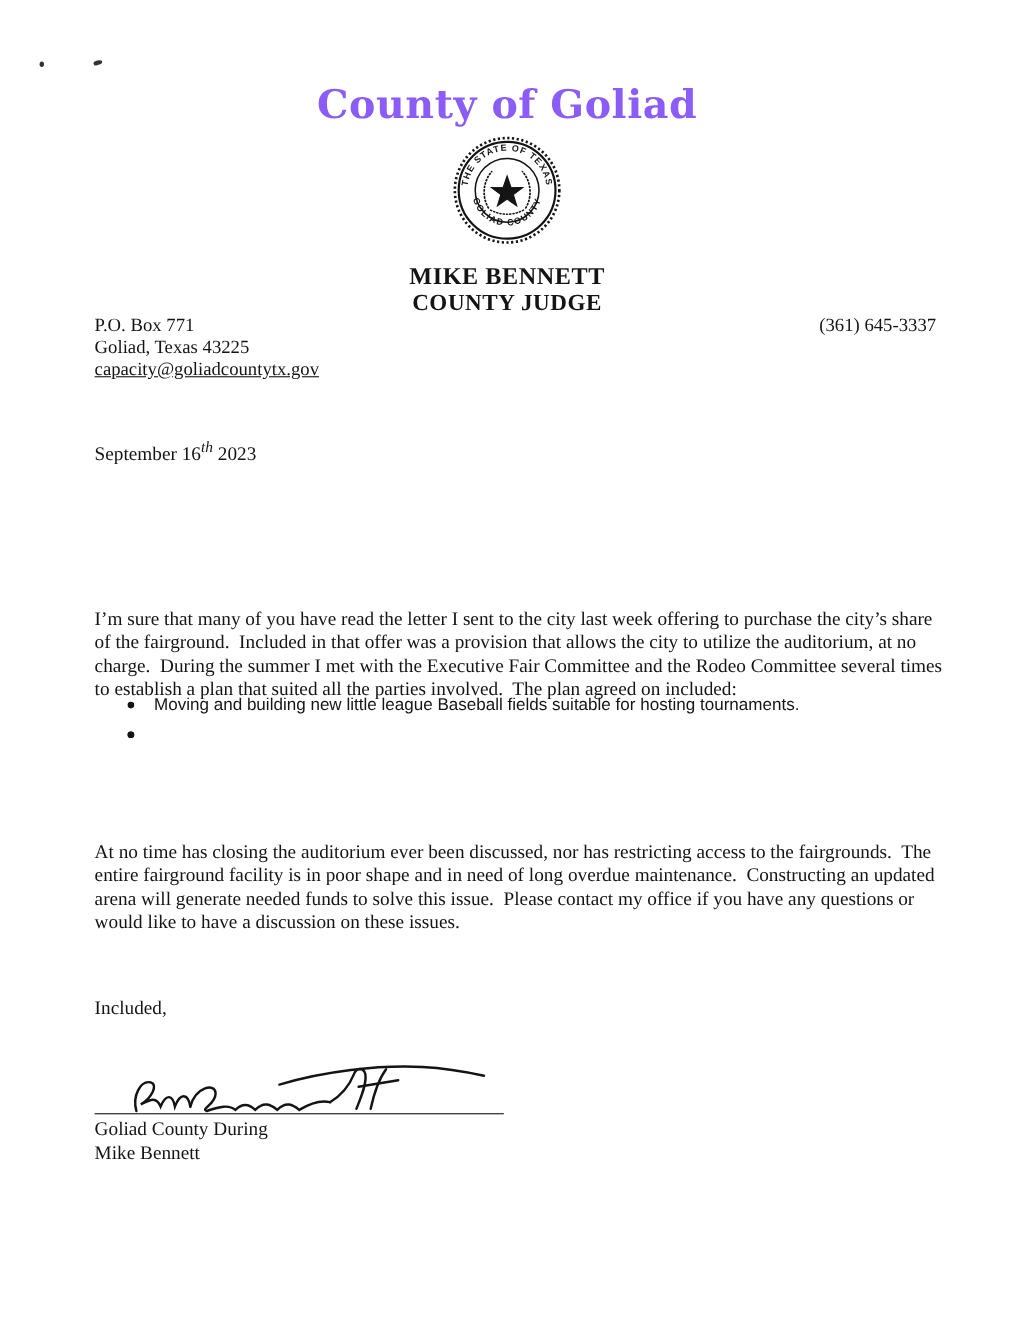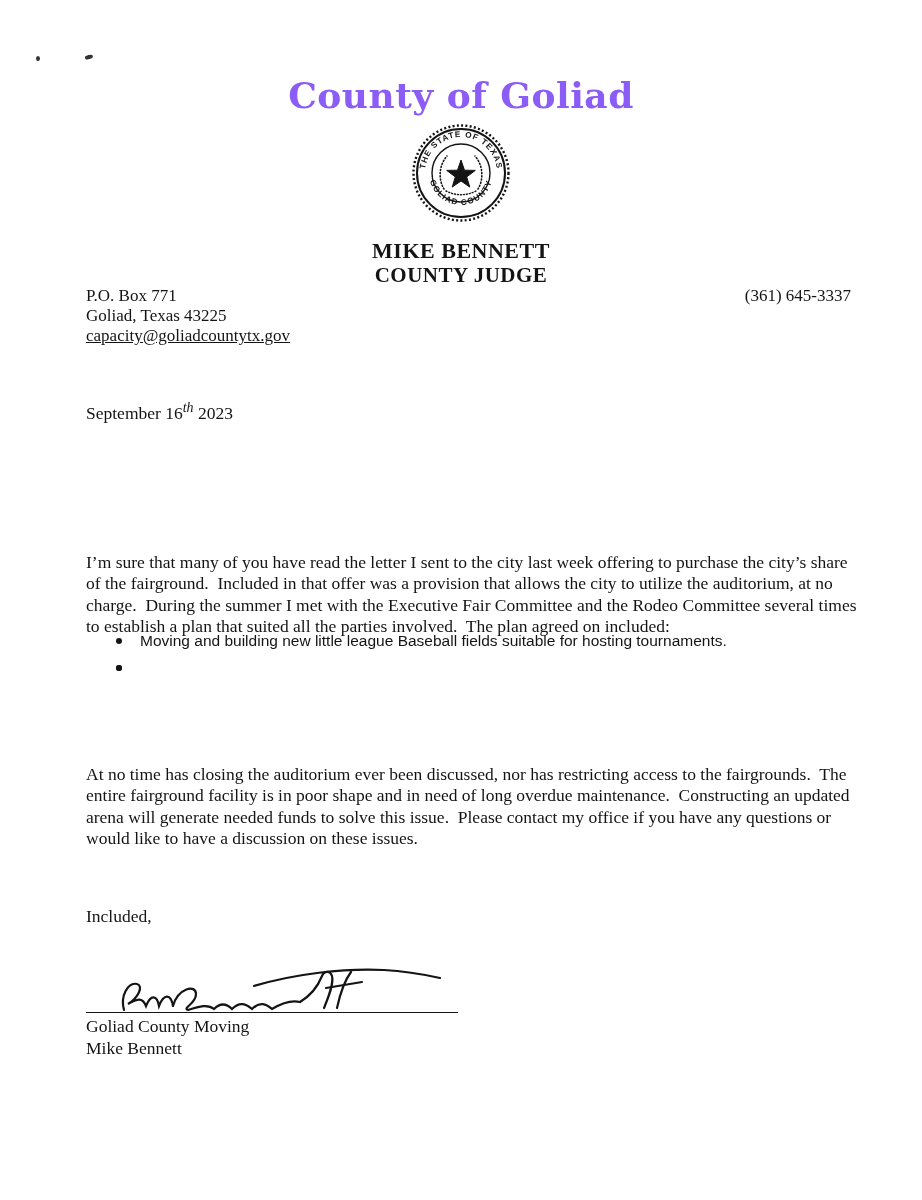--- a/index.html
+++ b/index.html
@@ -190,16 +190,16 @@
       <path d="M20,48 C16,34 24,20 33,22 C40,24 34,36 24,42 C32,38 38,34 42,44 C47,32 53,33 55,44 C60,31 67,32 69,44"></path>
       <path d="M69,44 C74,26 92,22 92,32 C92,42 78,46 84,48 C96,44 104,42 110,47 C117,40 123,42 128,47 C136,39 142,42 148,47 C156,39 162,42 168,47 C178,41 188,38 196,40"></path>
       <path d="M196,40 C206,34 214,24 218,14 C220,9 226,8 228,14 C230,22 224,36 220,46"></path>
       <path d="M233,46 C236,32 241,18 247,10"></path>
       <path d="M150,24 C190,12 240,6 280,8 C300,9 318,12 336,16"></path>
       <path d="M222,26 L258,20"></path>
     </g>
   </svg>
   <div class="sig-rule"></div>
 
-  <div class="signer-title">Goliad County Moving</div>
+  <div class="signer-title">Goliad County During</div>
   <div class="signer-name">Mike Bennett</div>
 
 </div>
 
 </body></html>

